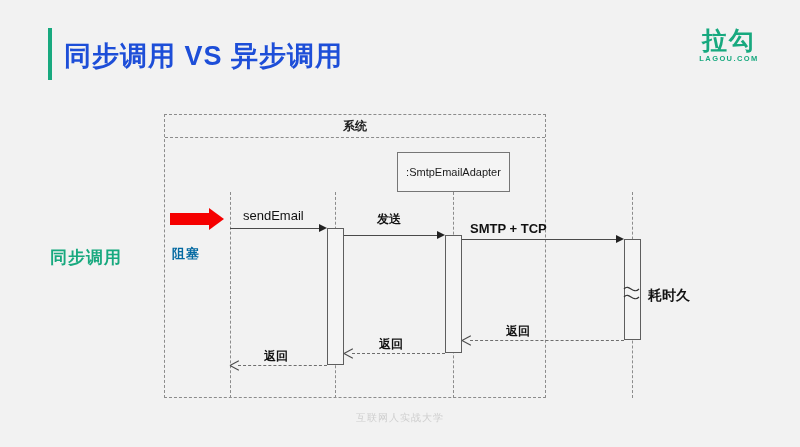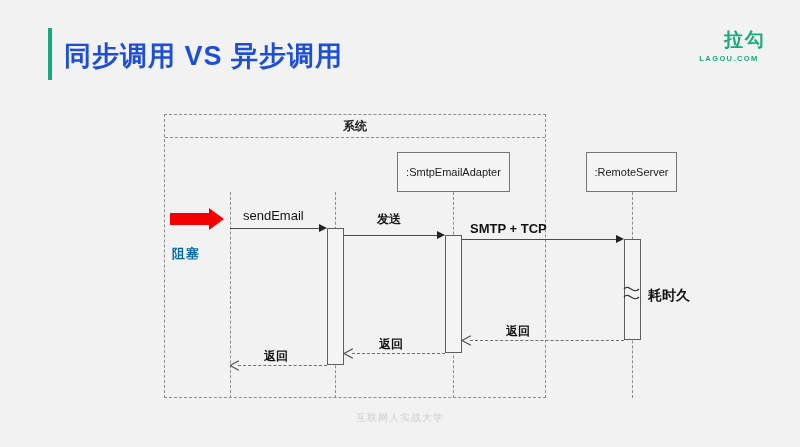--- a/index.html
+++ b/index.html
@@ -20,23 +20,22 @@
   .slide-title{
     position:absolute;left:64px;top:38px;
     font-size:27px;font-weight:bold;color:#1d4ed8;
     letter-spacing:1px;white-space:nowrap;
   }
   .logo{
     position:absolute;right:34px;top:26px;width:74px;height:50px;
     text-align:center;
   }
   .logo-cn{
-    font-size:19px;font-weight:bold;color:#18a97f;line-height:28px;
+    font-size:25px;font-weight:bold;color:#18a97f;line-height:28px;
     letter-spacing:2px;
-    text-align:right;
   }
   .logo-en{
     font-size:7.5px;color:#18a97f;letter-spacing:1.4px;line-height:10px;
     font-weight:bold;
   }
 
   
   .side-label{
     position:absolute;left:50px;top:246px;
     font-size:17px;font-weight:bold;color:#18a97f;letter-spacing:1px;
@@ -141,37 +140,37 @@
 <div id="slide">
 
   <div class="title-accent"></div>
   <div class="slide-title">同步调用 VS 异步调用</div>
 
   <div class="logo">
     <div class="logo-cn">拉勾</div>
     <div class="logo-en">LAGOU.COM</div>
   </div>
 
+  <div class="side-label">同步调用</div>
 
   <div id="diagram">
 
     <div class="pkg" style="left:164px;top:114px;width:382px;height:284px;">
       <div class="pkg-head">
         <span>系统</span>
       </div>
     </div>
 
 
     <div class="lifeline-dash" style="left:230px;top:192px;height:206px;"></div>
     <div class="lifeline-dash" style="left:335px;top:192px;height:206px;"></div>
     <div class="lifeline-dash" style="left:453px;top:192px;height:206px;"></div>
     <div class="lifeline-dash" style="left:632px;top:192px;height:206px;"></div>
 
     <div class="lifeline-box" style="left:397px;top:152px;width:113px;height:40px;">:SmtpEmailAdapter</div>
-    <div class="lifeline-box" style="left:586px;top:152px;width:91px;height:40px;">:RemoteServer</div>
 
     <div class="activation" style="left:327px;top:228px;width:17px;height:137px;"></div>
     <div class="activation" style="left:445px;top:235px;width:17px;height:118px;"></div>
     <div class="activation" style="left:624px;top:239px;width:17px;height:101px;"></div>
 
     <div class="red-arrow-body" style="left:170px;top:213px;width:40px;height:12px;"></div>
     <div class="red-arrow-head" style="left:209px;top:208px;"></div>
     <div class="red-label" style="left:172px;top:245px;">阻塞</div>
 
     <div class="msg-line" style="left:230px;top:228px;width:90px;"></div>

